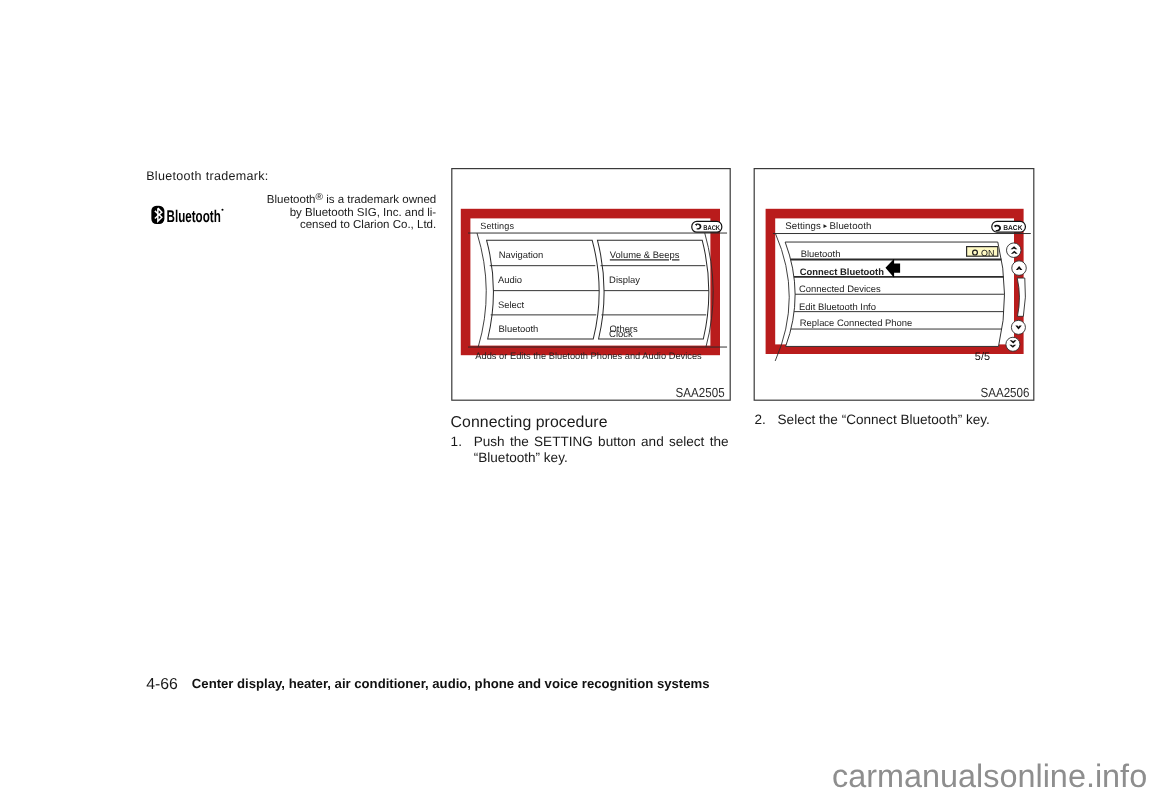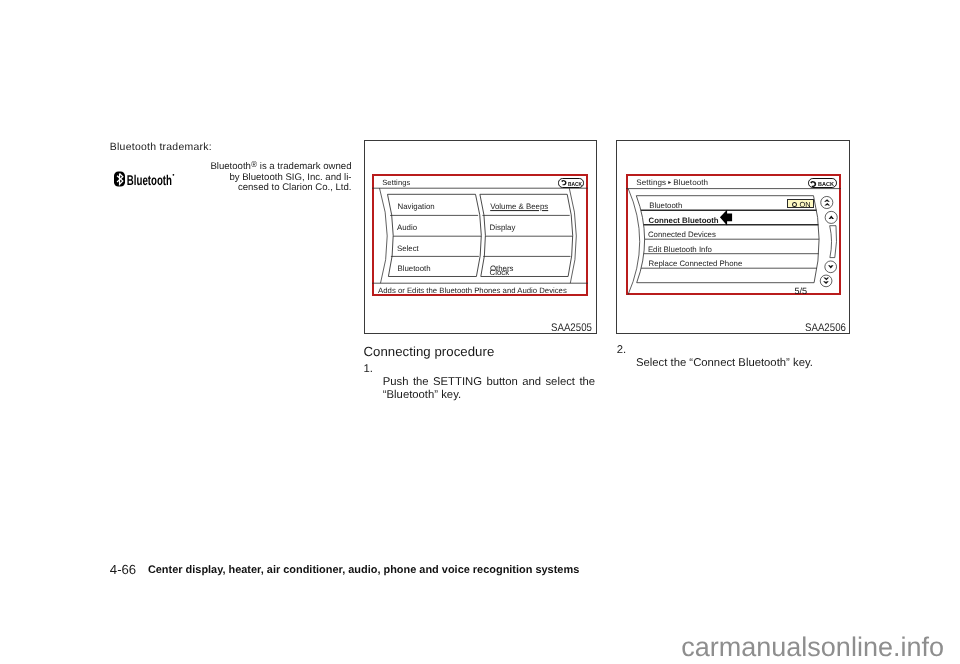--- a/index.html
+++ b/index.html
@@ -1,21 +1,21 @@
 <!DOCTYPE html>
 <html><head>
 <meta charset="utf-8">
 <style>
   html,body{margin:0;padding:0;}
   body{width:960px;height:664px;background:#ffffff;
        font-family:"Liberation Sans",sans-serif;color:#000;
        position:relative;overflow:hidden;
        -webkit-font-smoothing:antialiased;
        text-rendering:geometricPrecision;}
-  .page{position:absolute;left:0;top:0;width:804px;height:664px;}
+  .page{position:absolute;left:12px;top:0;width:804px;height:664px;}
   .abs{position:absolute;}
 
   
   #bt-heading{left:109.8px;top:143.4px;font-size:10.45px;letter-spacing:.26px;line-height:10.45px;
               color:#1a1a1a;white-space:nowrap;}
   #bt-logo{left:114px;top:171px;width:62px;height:16px;}
   .bt-word{font-family:"Liberation Sans",sans-serif;font-size:14.1px;font-weight:bold;
            fill:#000;}
   #bt-para{left:199.5px;top:161.3px;width:152px;font-size:9.6px;
            letter-spacing:0;line-height:10.6px;color:#1a1a1a;
@@ -24,21 +24,21 @@
 
   
   .fig-frame{border:1.3px solid #3a3a3a;box-sizing:border-box;background:#fff;}
   #fig1{left:363.5px;top:140.3px;width:233px;height:194px;}
   #fig2{left:616px;top:140.3px;width:234px;height:194px;}
   .fig-cap{position:absolute;display:block;}
   #cap1{left:551.4px;top:322.8px;}
   #cap2{left:805.4px;top:322.8px;}
 
   
-  .screen{position:absolute;box-sizing:border-box;border:2px solid #b91c1c;background:#fff;}
+  .screen{position:absolute;box-sizing:border-box;border:8px solid #b91c1c;background:#fff;}
   #screen1{left:7.3px;top:33.2px;width:216px;height:121.3px;}
   .scr-svg{position:absolute;left:-2px;top:-2px;display:block;}
   .scr-title{position:absolute;left:8.4px;top:1.2px;font-size:7.6px;color:#222;
              letter-spacing:.1px;white-space:nowrap;}
   .scr-status{position:absolute;left:4.3px;top:109.8px;font-size:7.75px;color:#222;
               letter-spacing:0;white-space:nowrap;}
   .back-btn{position:absolute;height:9.4px;width:25.7px;
             border:0.85px solid #111;border-radius:4.7px;box-sizing:border-box;background:#fff;}
   #back1{left:184.7px;top:2.0px;}
   .back-lbl{position:absolute;left:8.6px;top:0.6px;display:block;}
@@ -67,21 +67,21 @@
               line-height:7.4px;letter-spacing:0;white-space:nowrap;}
   .page-ind{position:absolute;left:166.2px;top:110.5px;font-size:9.1px;color:#111;
             line-height:9.1px;letter-spacing:0;}
 
   
   #sec-title{left:363.5px;top:344px;font-size:13.2px;color:#1a1a1a;
              letter-spacing:.05px;white-space:nowrap;}
   .step{position:absolute;font-size:11.3px;line-height:12.3px;color:#1a1a1a;
         letter-spacing:0;}
   .step .num{position:absolute;left:0;top:0;}
-  .step .txt{display:block;margin-left:19.3px;text-align:justify;margin-top:13px;}
+  .step .txt{display:block;margin-left:19.3px;text-align:justify;}
   #step1{left:363.5px;top:363.3px;width:231.6px;}
   #step1 .txt{text-align-last:left;}
   #step2{left:616.7px;top:344.3px;width:233px;}
 
   
   #foot-num{left:109.8px;top:562.8px;font-size:13.2px;font-weight:normal;
             line-height:13.2px;color:#1a1a1a;letter-spacing:0;}
   #foot-title{left:147.9px;top:564.7px;font-size:10.95px;font-weight:bold;
               line-height:10.95px;color:#111;white-space:nowrap;}
 

